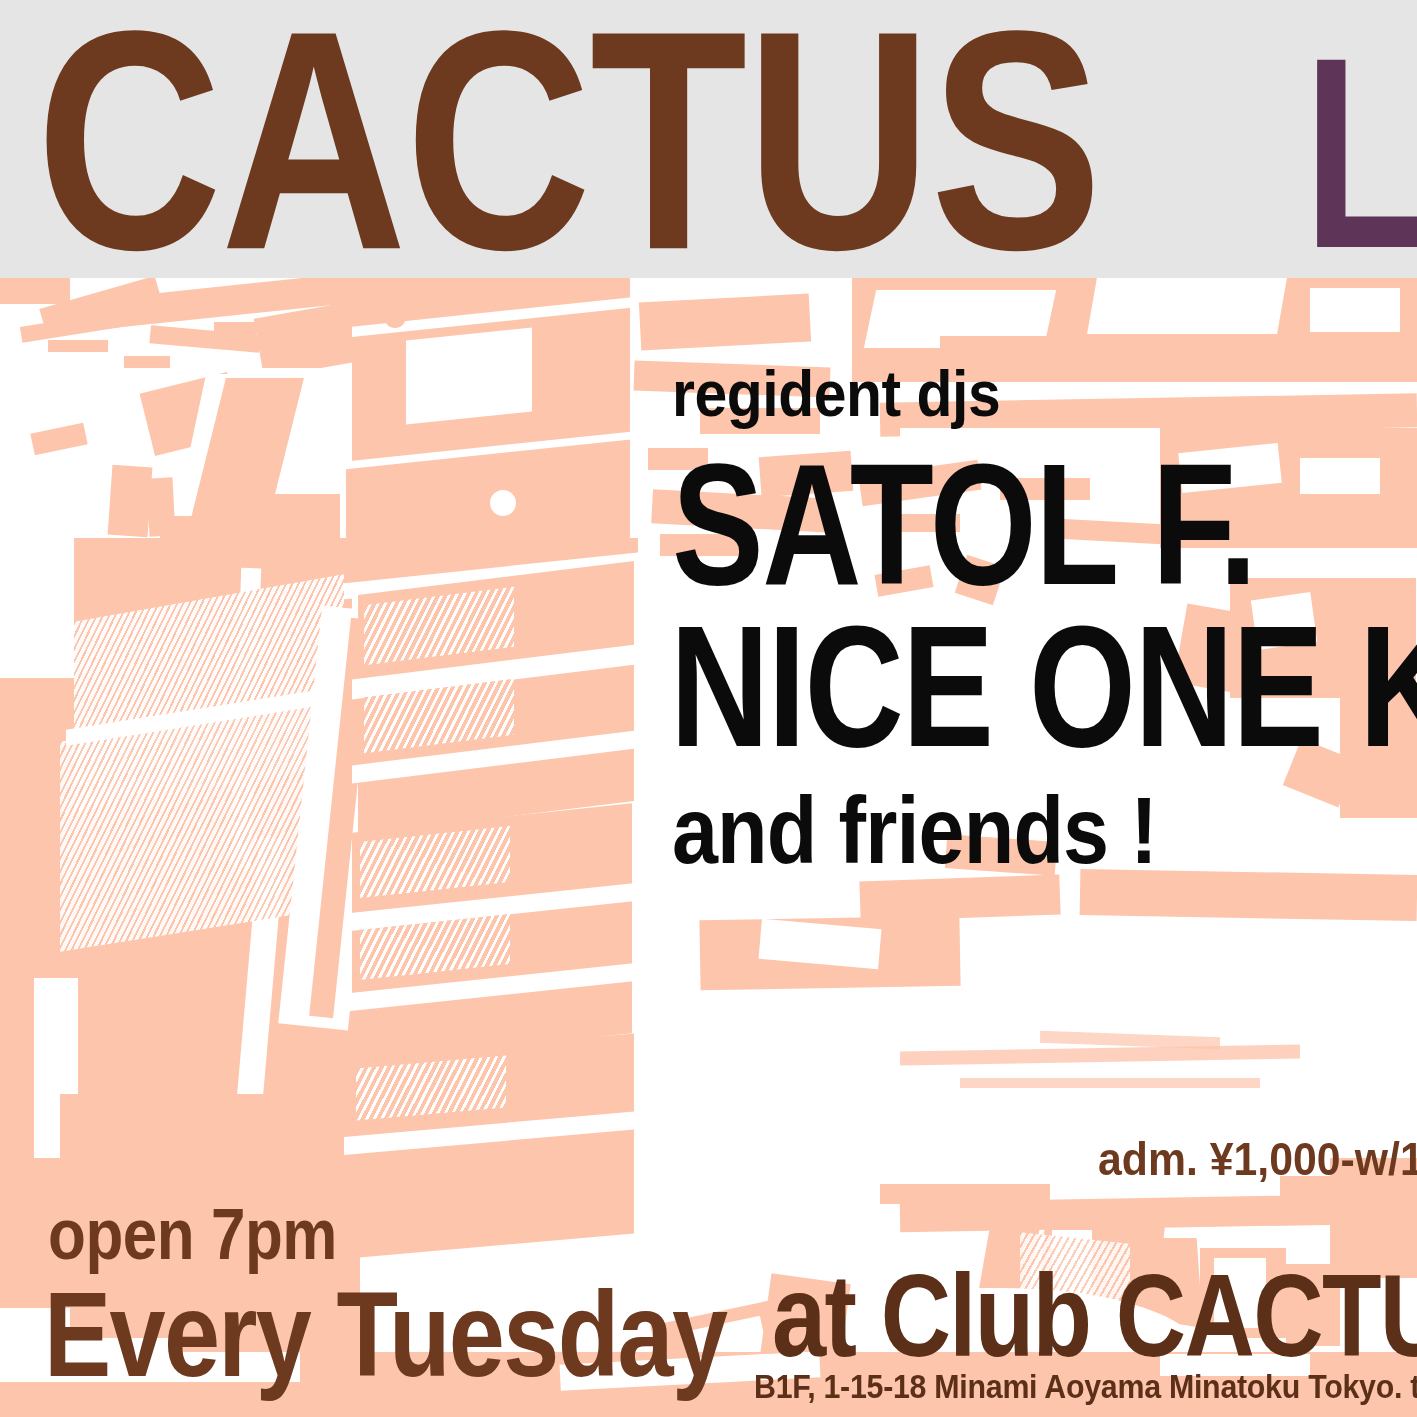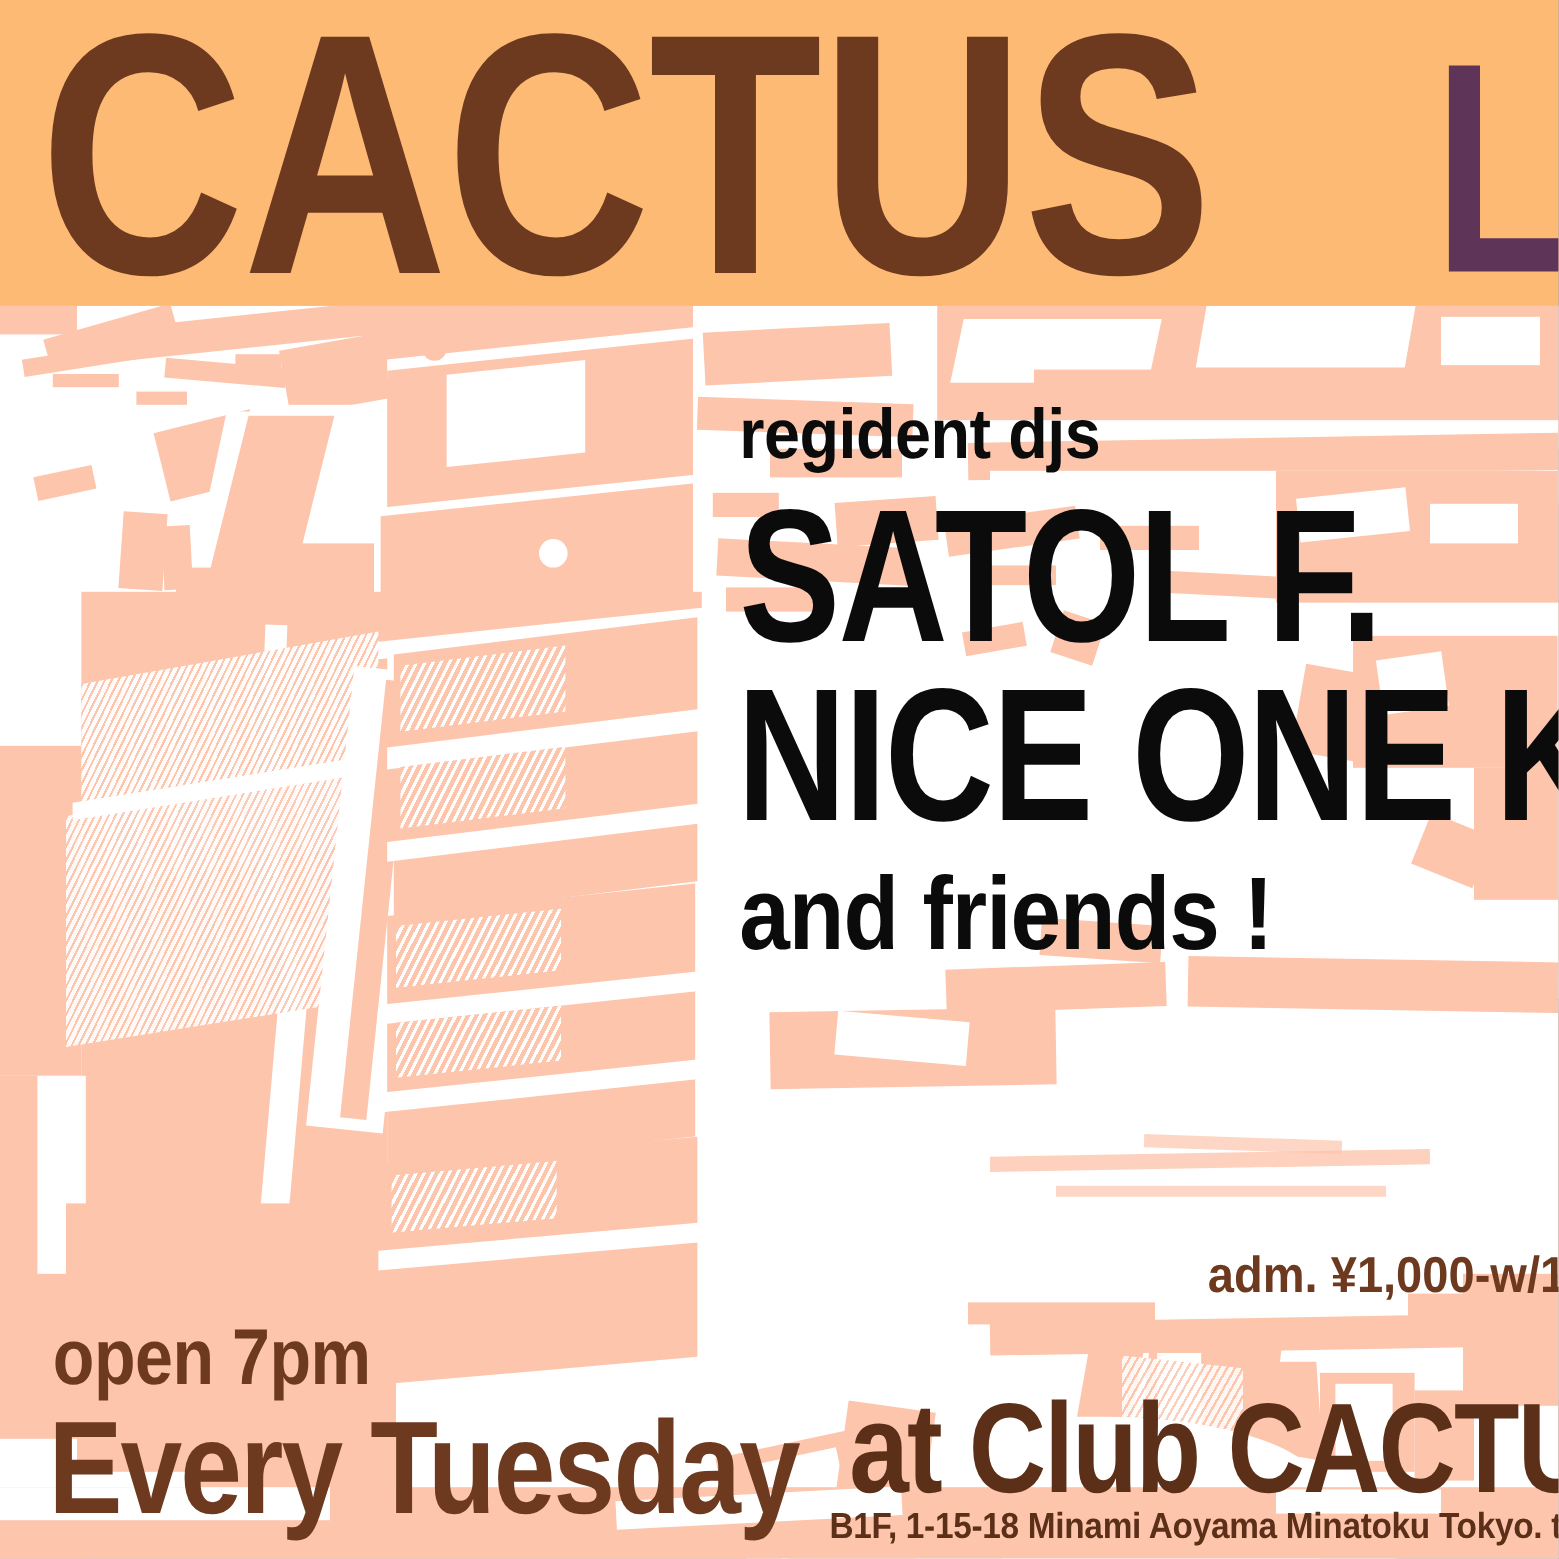--- a/index.html
+++ b/index.html
@@ -8,21 +8,21 @@
     width:1417px;height:1417px;
     overflow:hidden;
     background:#FCC5AC;
     font-family:"Liberation Sans", sans-serif;
     -webkit-font-smoothing:antialiased;
   }
 
   
   .header{
     position:absolute;left:0;top:0;width:1417px;height:278px;
-    background:#fdba74;
+    background:#e5e5e5;
     overflow:hidden;
     z-index:40;
   }
   .hdr-inner{
     position:absolute;left:36px;top:-4px;
     display:flex;align-items:baseline;
     white-space:nowrap;
   }
   .hdr-cactus{
     font-family:"Liberation Sans", sans-serif;

